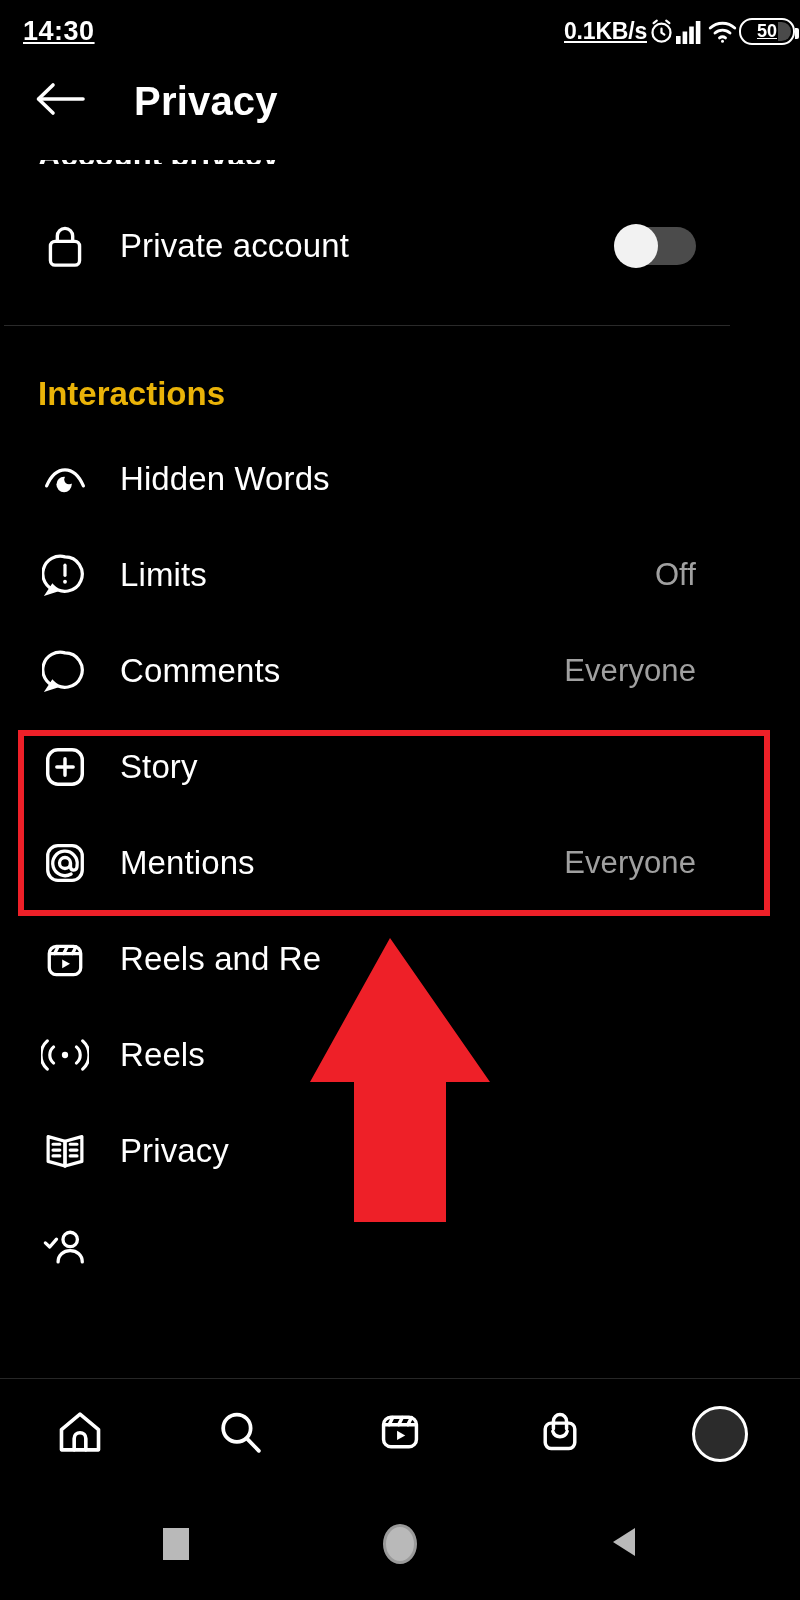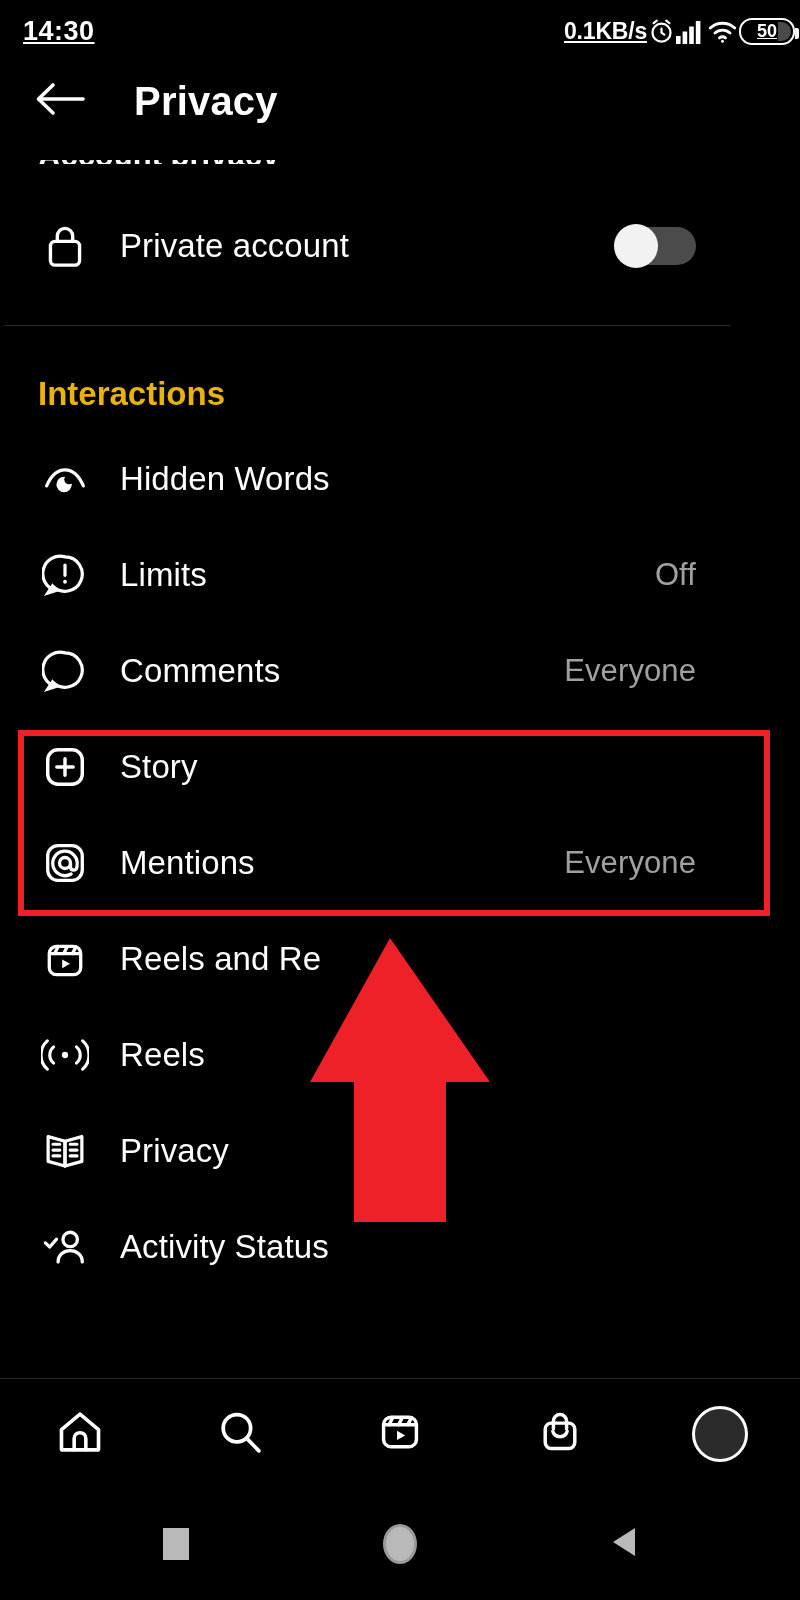--- a/index.html
+++ b/index.html
@@ -363,21 +363,20 @@
     </div>
 
     <div class="row">
       <span class="row-ico">
         <svg width="48" height="44" viewBox="0 0 30 28" fill="none" stroke="#fff" stroke-width="2.1" stroke-linecap="round" stroke-linejoin="round">
           <path d="M2.5 11.4 5.3 14l4.3-5"></path>
           <circle cx="18.3" cy="9.2" r="4.6"></circle>
           <path d="M10.6 23.5c0-4.4 3.4-7.2 7.7-7.2s7.7 2.8 7.7 7.2"></path>
         </svg>
       </span>
-      <span class="row-label">Activity Status</span>
       <span class="row-val"></span>
     </div>
 
   </div>
 
   <div class="annot-box"></div>
 
   <div class="annot-arrow">
     <svg width="200" height="300" viewBox="0 0 200 300">
       <polygon points="90,8 190,152 146,152 146,292 54,292 54,152 10,152" fill="#ee2028"></polygon>

